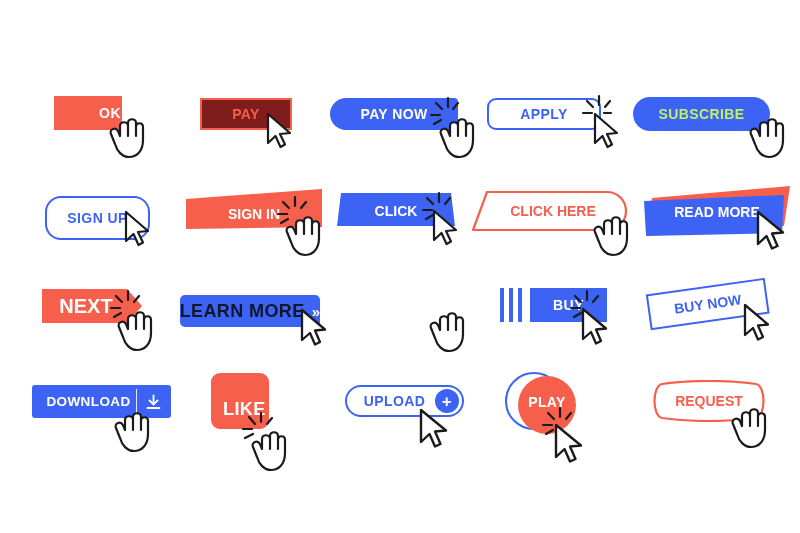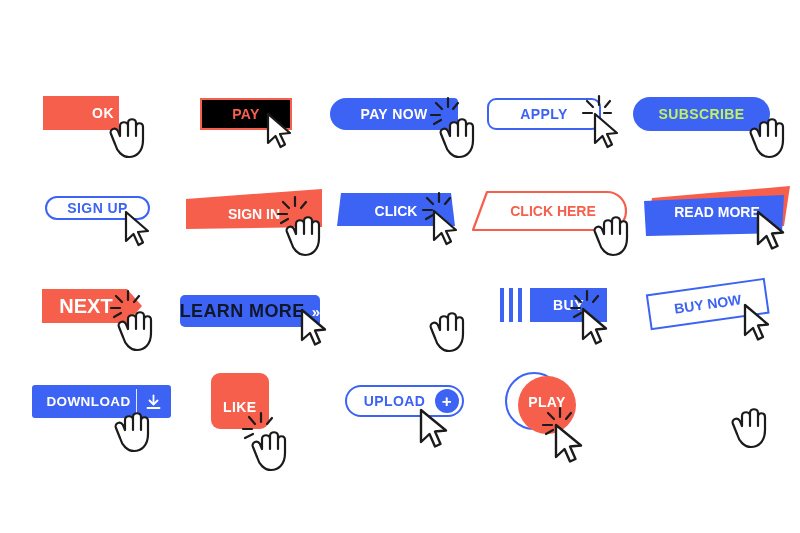--- a/index.html
+++ b/index.html
@@ -16,39 +16,39 @@
     font-weight:bold;letter-spacing:.4px;white-space:nowrap;
     box-sizing:border-box;
   }
   .lbl{pointer-events:none;}
 
   
   .cursor{position:absolute;pointer-events:none;}
   .spark{position:absolute;pointer-events:none;}
 
   
-  .ok-rect{left:43px;top:96px;width:76px;height:34px;background:var(--coral);padding-left:44px;}
+  .ok-rect{left:54px;top:96px;width:68px;height:34px;background:var(--coral);padding-left:44px;}
   .ok-rect .lbl{color:#fff;font-size:14px;}
 
-  .pay-rect{left:200px;top:98px;width:92px;height:32px;background:#000000;border:2px solid var(--coral);}
+  .pay-rect{left:200px;top:98px;width:92px;height:32px;background:#7f1d1d;border:2px solid var(--coral);}
   .pay-rect .lbl{color:var(--coral);font-size:14px;}
 
   .paynow{left:330px;top:98px;width:128px;height:32px;background:var(--blue);
           border-radius:16px 4px 4px 16px;}
   .paynow .lbl{color:#fff;font-size:14px;}
 
   .apply{left:487px;top:98px;width:114px;height:32px;background:#fff;
          border:2px solid var(--blue);border-radius:9px;}
   .apply .lbl{color:var(--blue);font-size:14px;}
 
   .subscribe{left:633px;top:97px;width:137px;height:34px;background:var(--blue);border-radius:17px;}
   .subscribe .lbl{color:#bef264;font-size:14px;}
 
   
-  .signup{left:45px;top:196px;width:105px;height:24px;background:#fff;
+  .signup{left:45px;top:196px;width:105px;height:44px;background:#fff;
           border:2px solid var(--blue);border-radius:16px;}
   .signup .lbl{color:var(--blue);font-size:14px;}
 
   .signin-wrap{left:186px;top:189px;width:136px;height:44px;}
   .signin-lbl{position:absolute;left:0;top:0;width:136px;height:44px;
      display:flex;align-items:center;justify-content:center;color:#fff;
      font-size:14px;font-weight:bold;padding-top:6px;box-sizing:border-box;}
 
   .click-wrap{left:337px;top:193px;width:118px;height:36px;}
   .click-lbl{position:absolute;left:0;top:0;width:118px;height:36px;
@@ -92,21 +92,21 @@
       display:flex;align-items:center;justify-content:center;}
   .buynow .lbl{color:var(--blue);font-size:14px;font-weight:bold;}
 
   
   .download{left:32px;top:385px;width:139px;height:33px;background:var(--blue);border-radius:3px;}
   .download .lbl{color:#fff;font-size:13.5px;margin-right:26px;}
   .dl-div{position:absolute;right:34px;top:4px;bottom:4px;width:1.5px;background:rgba(255,255,255,.85);}
   .dl-icon{position:absolute;right:9px;top:50%;transform:translateY(-50%);}
 
   .like{left:211px;top:373px;width:58px;height:56px;background:var(--coral);border-radius:9px;}
-  .like .lbl{color:#fff;font-size:14px;position:absolute;left:12px;top:26px;}
+  .like .lbl{color:#fff;font-size:18px;position:absolute;left:12px;top:26px;}
 
   .upload{left:345px;top:385px;width:119px;height:32px;background:#fff;
           border:2px solid var(--blue);border-radius:16px;}
   .upload .lbl{color:var(--blue);font-size:14px;margin-right:20px;}
   .up-plus{position:absolute;right:3px;top:50%;transform:translateY(-50%);
      width:24px;height:24px;border-radius:50%;background:var(--blue);
      display:flex;align-items:center;justify-content:center;color:#fff;
      font-size:17px;font-weight:bold;line-height:1;}
 
   .play-ring{position:absolute;left:505px;top:372px;width:58px;height:58px;
@@ -355,17 +355,23 @@
       <line x1="8" y1="8" x2="14" y2="14"></line>
       <line x1="31" y1="8" x2="26" y2="14"></line>
       <line x1="3" y1="20" x2="12" y2="20"></line>
       <line x1="6" y1="29" x2="13" y2="25"></line>
     </g>
   </svg>
   <svg class="cursor" style="left:553px;top:423px;" width="34" height="44" viewBox="0 0 34 44">
     <path d="M3,2 L3,34 L11.5,26 L17,38.5 L22.5,36 L17,23.5 L28,22.5 Z" fill="#fff" stroke="#1b1b1b" stroke-width="2.4" stroke-linejoin="round"></path>
   </svg>
 
+  <div class="cell request-wrap">
+    <svg width="118" height="42" viewBox="0 0 118 42">
+      <path d="M12,4 C40,0 78,0 106,4 C116,6 116,36 106,38 C78,42 40,42 12,38 C2,36 2,6 12,4 Z" fill="none" stroke="#f65f4c" stroke-width="2.2"></path>
+    </svg>
+    <span class="request-lbl">REQUEST</span>
+  </div>
   <svg class="cursor" style="left:730px;top:400px;" width="46" height="52" viewBox="0 0 46 52">
     <path d="M12,16 C12,11 20,11 20,16 L20,26 L20,13 C20,8 28,8 28,13 L28,26 L28,17 C28,12 35,12 35,17 L35,30 C35,42 28,47 21,47 C14,47 9,41 7,34 L3,24 C1,20 7,16 10,21 L12,26 Z" fill="#fff" stroke="#1b1b1b" stroke-width="2.2" stroke-linejoin="round"></path>
   </svg>
 
 </div>
 
 </body></html>

